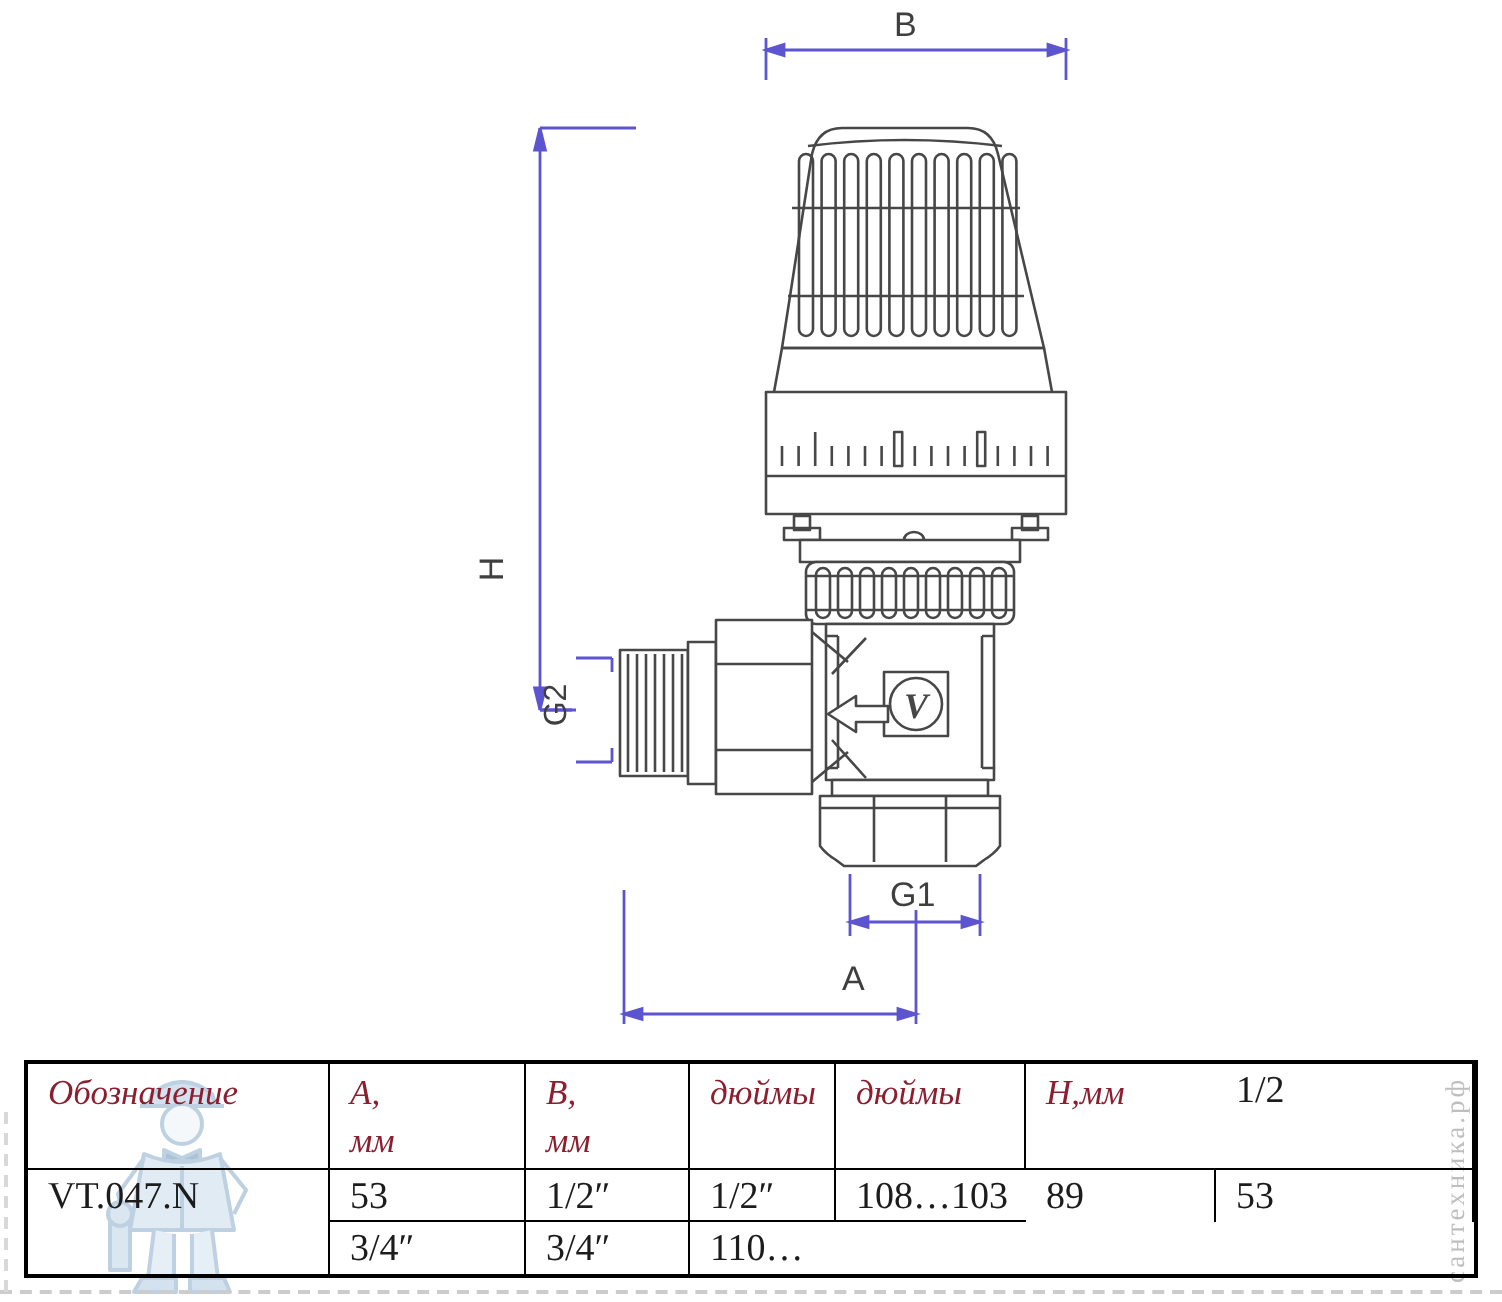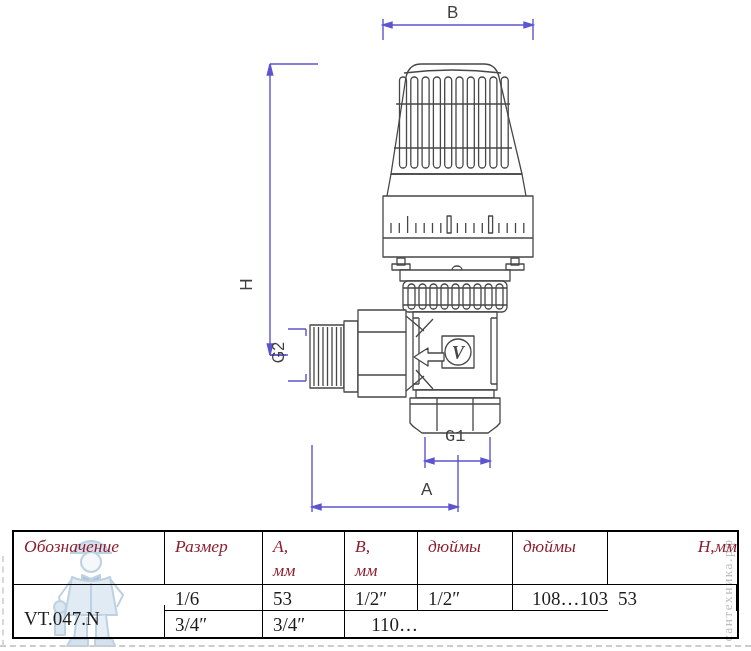--- a/index.html
+++ b/index.html
@@ -10,27 +10,27 @@
   .dim-label{position:absolute;color:#3f3f3f;font-size:17px;line-height:17px;
              font-family:"Liberation Sans",sans-serif;}
   .rot{transform:rotate(-90deg);transform-origin:center;}
   
   #spec-table{position:absolute;left:12px;top:530px;width:727px;height:109px;
               border:2.5px solid #000;background:transparent;display:grid;
               grid-template-columns:151px 98px 82px 73px 95px 95px auto;
               grid-template-rows:53px 26px auto;box-sizing:border-box;}
   .cell{border-right:1.6px solid #000;border-bottom:1.6px solid #000;
         padding:2px 0 0 10px;box-sizing:border-box;overflow:hidden;background:transparent;}
-  .cell.lastcol{border-right:none;text-align:right;}
+  .cell.lastcol{border-right:none;}
   .cell.lastrow{border-bottom:none;}
   .hcell{font-family:"Liberation Serif","DejaVu Serif",serif;font-style:italic;
          font-size:17.5px;line-height:24px;color:#8c1f2f;}
   .dcell{font-family:"Liberation Serif","DejaVu Serif",serif;font-size:19px;
          line-height:23px;color:#1c1c1c;}
-  .merged{grid-row:2/4;border-bottom:none;margin-top:20px;}
+  .merged{grid-row:2/4;border-bottom:none;}
   
   #plumber-wm{position:absolute;left:16px;top:533px;opacity:.5;pointer-events:none;}
   #site-wm{position:absolute;left:668px;top:582px;width:120px;height:16px;
            transform:rotate(-90deg);transform-origin:center;color:#b3b3b3;opacity:.85;
            font-family:"Liberation Serif",serif;font-size:13.5px;letter-spacing:1.5px;
            text-align:center;}
   #dash-bottom{position:absolute;left:0;top:645px;width:751px;border-top:2px dashed #cccccc;}
   #dash-left{position:absolute;left:2px;top:556px;height:90px;border-left:2px dashed #d8d8d8;}
 </style>
 </head>
@@ -153,21 +153,21 @@
 
       <path fill="none" d="M312,445 L312,512 M312,507 L458,507 M458,455 L458,512"></path>
       <polygon points="312,507 321,504.3 321,509.7"></polygon>
       <polygon points="458,507 449,504.3 449,509.7"></polygon>
     </g>
   </svg>
 
   <div class="dim-label" style="left:447px;top:4px;">B</div>
   <div class="dim-label rot" style="left:240px;top:276px;">H</div>
   <div class="dim-label rot" style="left:268px;top:344px;font-size:16px;">G2</div>
-  <div class="dim-label" style="left:445px;top:428px;font-family:Liberation Mono, monospace;">G1</div>
+  <div class="dim-label" style="left:445px;top:439px;">G1</div>
   <div class="dim-label" style="left:421px;top:481px;">A</div>
 
   <svg id="plumber-wm" width="150" height="118" viewBox="0 0 150 118">
     <g stroke="#7fa5c6" stroke-width="2" fill="#d7e6f2" stroke-linejoin="round">
       <path d="M60,14 Q75,2 90,14 L92,20 L58,20 Z" fill="#a8c6de"></path>
       <path d="M54,20 L96,20" fill="none"></path>
       <circle cx="75" cy="29" r="10" fill="#eaf2f8"></circle>
       <path d="M66,42 L75,46 L84,42 L84,50 L75,46 L66,50 Z" fill="#5d87ab"></path>
       <path d="M56,44 Q75,52 94,44 L101,82 L49,82 Z" fill="#c3d8ea"></path>
       <path d="M75,50 L75,82" fill="none"></path>
@@ -184,48 +184,45 @@
   <div id="dash-bottom"></div>
   <div id="dash-left"></div>
 
   <div id="spec-table">
 
     <div class="cell hcell">
       <div>Обозначение</div>
       <div></div>
     </div>
     <div class="cell hcell">
-      <div>Размер</div>
-      <div></div>
-    </div>
-    <div class="cell hcell">
       <div>A,</div>
       <div>мм</div>
     </div>
     <div class="cell hcell">
       <div>B,</div>
       <div>мм</div>
     </div>
     <div class="cell hcell">
       <div>дюймы</div>
     </div>
     <div class="cell hcell">
       <div>дюймы</div>
     </div>
     <div class="cell hcell lastcol">
       <div>Н,мм</div>
       <div></div>
     </div>
 
     <div class="cell dcell merged lastrow">VT.047.N</div>
 
-    <div class="cell dcell">1/6</div>
+    <div class="cell dcell">1/2</div>
     <div class="cell dcell">53</div>
     <div class="cell dcell">1/2″</div>
     <div class="cell dcell">1/2″</div>
     <div class="cell dcell lastcol">108…103</div>
 
+    <div class="cell dcell lastrow">89</div>
     <div class="cell dcell lastrow">53</div>
     <div class="cell dcell lastrow">3/4″</div>
     <div class="cell dcell lastrow">3/4″</div>
     <div class="cell dcell lastrow lastcol">110…209</div>
   </div>
 </div>
 
 </body></html>

